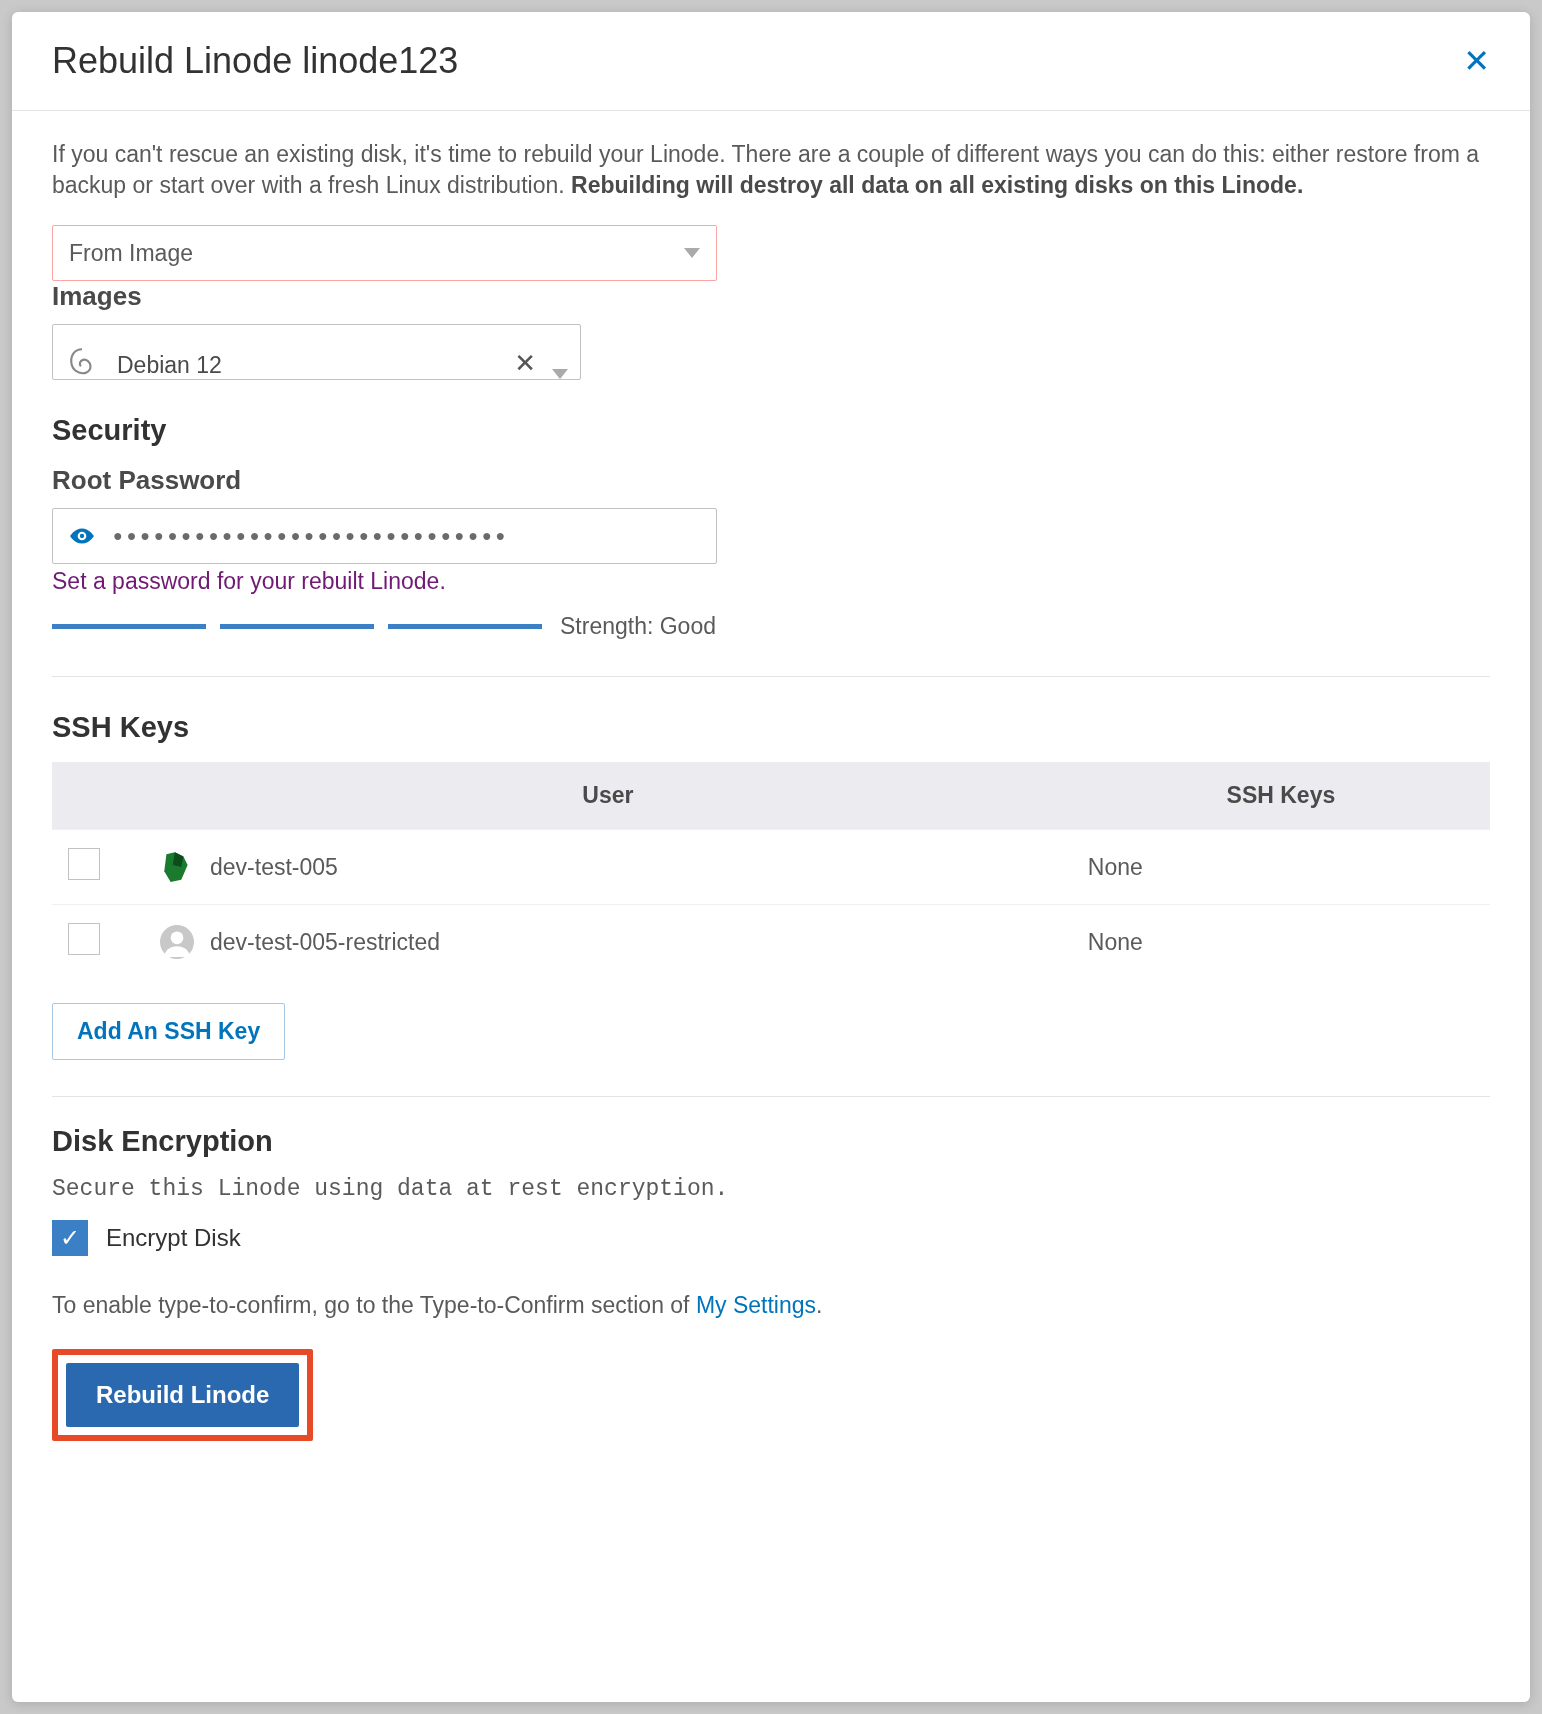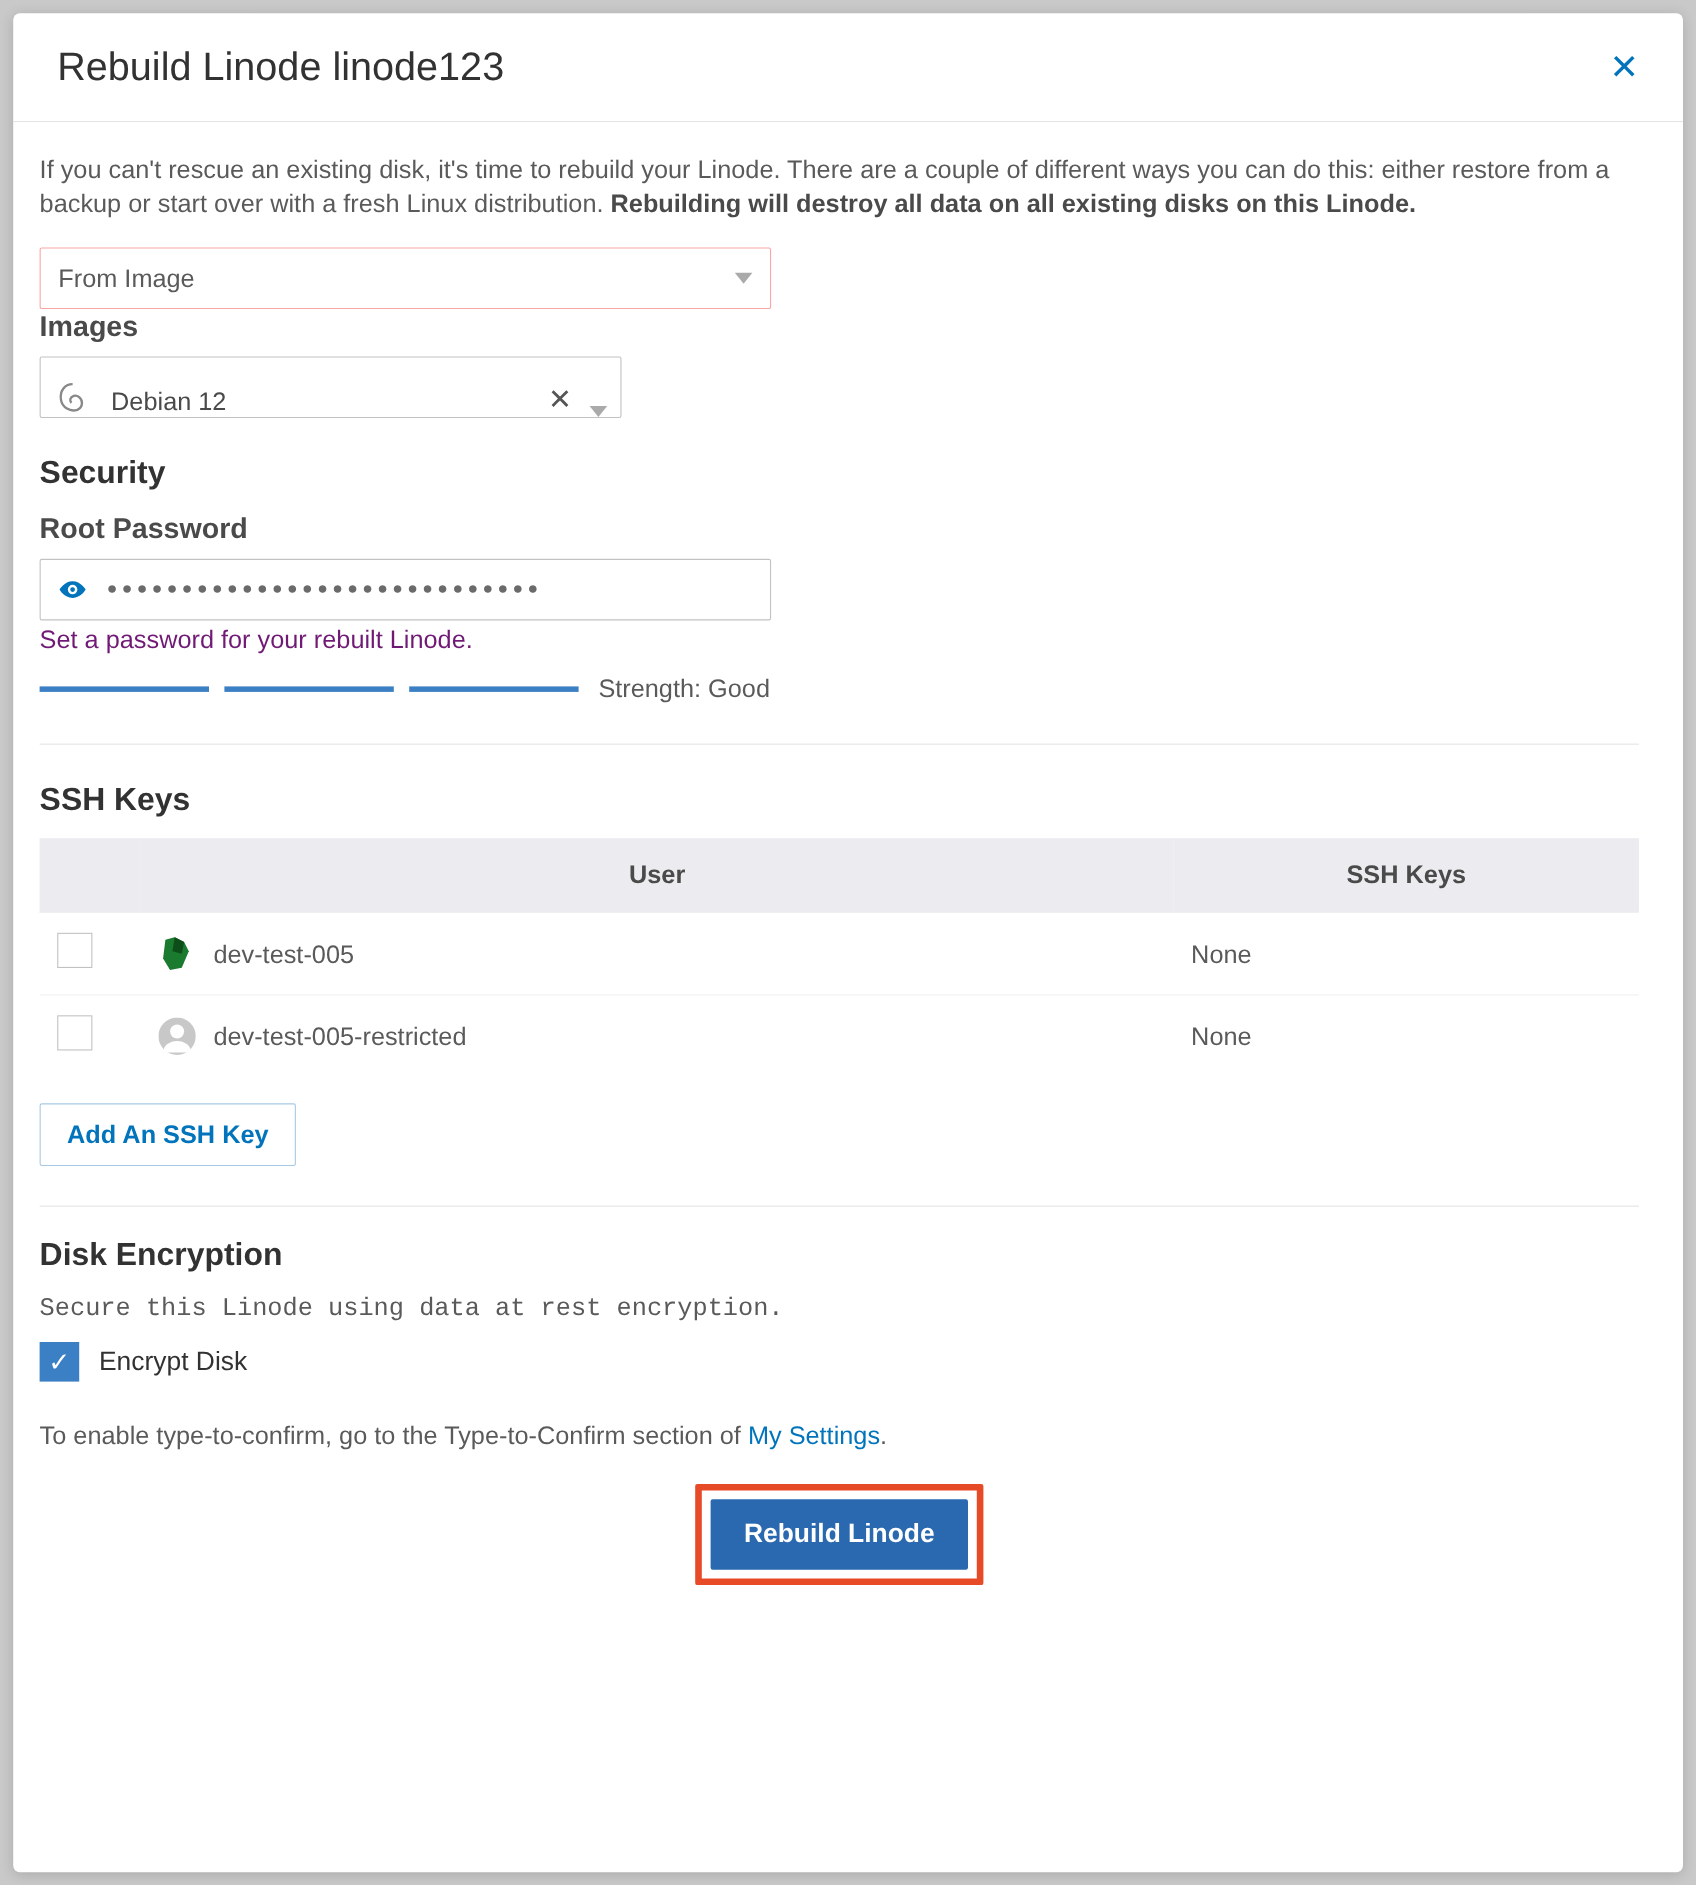--- a/index.html
+++ b/index.html
@@ -1,21 +1,21 @@
 <!DOCTYPE html>
 <html><head>
 <meta charset="utf-8">
 <style>
 * { box-sizing: border-box; margin: 0; padding: 0; }
 body { font-family: -apple-system, "Segoe UI", Helvetica, Arial, sans-serif; background: #c9c9c9; padding: 12px; font-size: 24px; color: #323232; }
 .modal { background: #fff; width: 100%; min-height: 1690px; border-radius: 6px; box-shadow: 0 2px 12px rgba(0,0,0,0.15); position: relative; }
 .modal-header { display: flex; justify-content: space-between; align-items: center; padding: 28px 40px 28px 40px; border-bottom: 1px solid #e4e4e4; }
 .modal-title { font-size: 36px; font-weight: 400; color: #323232; }
 .close-btn { cursor: pointer; color: #0174bc; font-size: 32px; line-height: 1; background:none; border:none; font-weight:300; }
-.modal-body { padding: 28px 40px 40px 24px; }
+.modal-body { padding: 28px 40px 40px 40px; }
 .intro { font-size: 23px; color: #5a5a5a; line-height: 1.35; margin-bottom: 24px; }
 .intro b { font-weight: 600; color:#4a4a4a; }
 .select-wrap { border: 1px solid #fca5a5; height: 56px; display: flex; align-items: center; padding: 0 16px; width: 665px; justify-content: space-between; cursor: pointer; border-radius:2px; }
 .select-text { color: #5a5a5a; font-size: 23px; }
 .chevron { width:0;height:0;border-left:8px solid transparent;border-right:8px solid transparent;border-top:10px solid #aaa; }
 .section-h { font-size: 29px; font-weight: 600; margin-top: 34px; margin-bottom: 18px; color:#323232; }
 .label { font-size: 26px; font-weight: 600; color: #4a4a4a; margin-bottom: 12px; display:block; }
 .image-select { border: 1px solid #c2c2c2; height: 56px; display: flex; align-items: flex-end; padding: 0 12px; width: 529px; border-radius:2px; }
 .debian-icon { width:34px;height:34px; margin-right:18px; display:flex;align-items:center;justify-content:center; }
 .image-name { flex:1; color:#4a4a4a; font-size:23px; }
@@ -34,21 +34,21 @@
 .chk { width:32px; height:32px; border:1px solid #c2c2c2; display:inline-block; background:#fff; }
 .th-chk { width:92px; }
 .user-cell { display:flex; align-items:center; gap:16px; }
 .avatar-green { width:34px; height:34px; }
 .avatar-grey { width:34px; height:34px; }
 .outline-btn { border:1px solid #a7c9e6; color:#0174bc; background:#fff; padding:14px 24px; font-size:23px; cursor:pointer; margin-top:24px; font-weight:600; border-radius:2px; }
 .encrypt-row { display:flex; align-items:center; gap:18px; margin-top:18px; }
 .chk-checked { width:36px; height:36px; background:#3b7fc4; display:flex; align-items:center; justify-content:center; }
 .check-mark { color:#fff; font-size:24px; }
 .link { color:#0174bc; text-decoration:none; }
-.footer-row { display:flex; justify-content:center; margin-top:30px; }
+.footer-row { display:flex; justify-content:flex-start; margin-top:30px; }
 .highlight-box { border:6px solid #e74a27; padding:8px; border-radius:2px; }
 .primary-btn { background:#2a69b0; color:#fff; border:none; padding:18px 30px; font-size:24px; font-weight:600; cursor:pointer; border-radius:2px; }
 .disk-desc { color:#5a5a5a; font-size:23px; margin-top:8px;font-family:Liberation Mono, monospace; }
 .confirm-text { color:#5a5a5a; font-size:23px; margin-top:36px; }
 </style>
 </head>
 <body>
 
 <div class="modal">
   <div class="modal-header">

